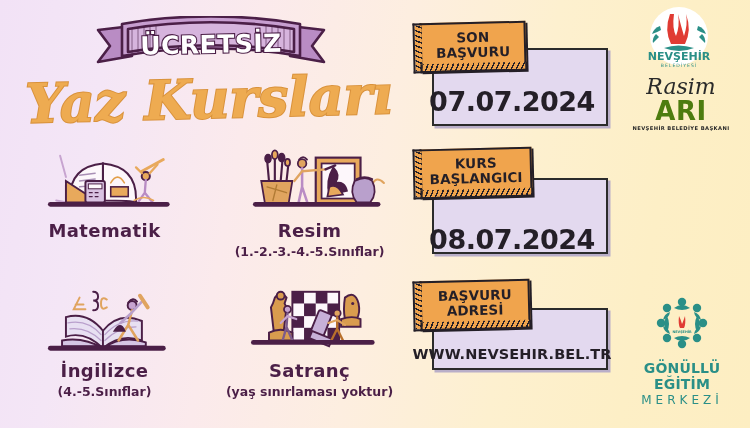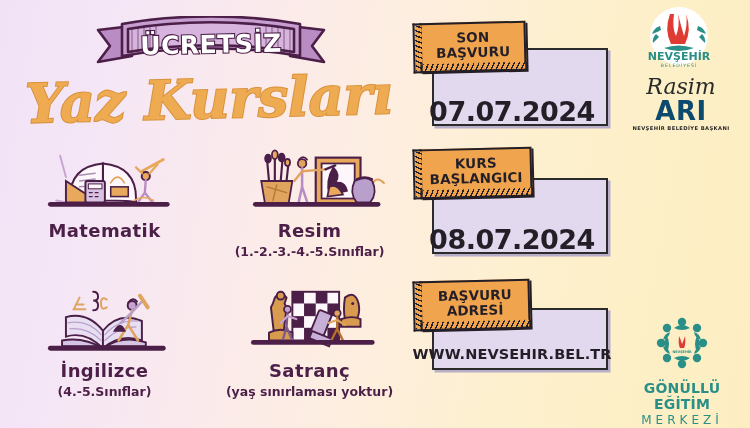--- a/index.html
+++ b/index.html
@@ -118,21 +118,21 @@
 
   .value-text {
     position: absolute;
     width: 100%;
     text-align: center;
     font-family: "DejaVu Sans", sans-serif;
     font-weight: bold;
     color: #241f27;
     white-space: nowrap;
   }
-  .b1 .value-text { top: 74px; font-size: 27px; letter-spacing: -0.5px; }
+  .b1 .value-text { top: 64px; font-size: 27px; letter-spacing: -0.5px; }
   .b2 .value-text { top: 76px; font-size: 27px; letter-spacing: -0.5px; }
   .b3 .value-text { top: 66px; font-size: 14.5px; letter-spacing: 0.1px; }
 
   .tag {
     position: absolute;
     left: 8px; top: 0;
     width: 106px;
     border: 2.5px solid #241f27;
     background: #f0a44d;
     padding: 6px 2px 9px 2px;
@@ -184,33 +184,33 @@
     font-family: "DejaVu Serif", serif;
     font-style: italic;
     font-size: 22px;
     color: #2a2a2a;
     line-height: 1;
   }
   .mayor-last {
     font-family: "DejaVu Sans", sans-serif;
     font-weight: bold;
     font-size: 26px;
-    color: #0c4a6e;
+    color: #4d7c0f;
     line-height: 1;
     letter-spacing: 0.5px;
   }
   .mayor-role {
     font-family: "DejaVu Sans", sans-serif;
     font-size: 5.2px;
     font-weight: bold;
     color: #2a2a2a;
     letter-spacing: 0.4px;
     margin-top: 1px;
   }
-  .logo-gem { position: absolute; left: 14px; top: 312px; width: 112px; text-align: center; }
+  .logo-gem { position: absolute; left: 14px; top: 292px; width: 112px; text-align: center; }
   .gem-title {
     font-family: "DejaVu Sans", sans-serif;
     font-weight: bold;
     font-size: 14px;
     color: #2a8f87;
     letter-spacing: 0.2px;
     margin-top: 2px;
   }
   .gem-sub {
     font-family: "DejaVu Sans", sans-serif;

